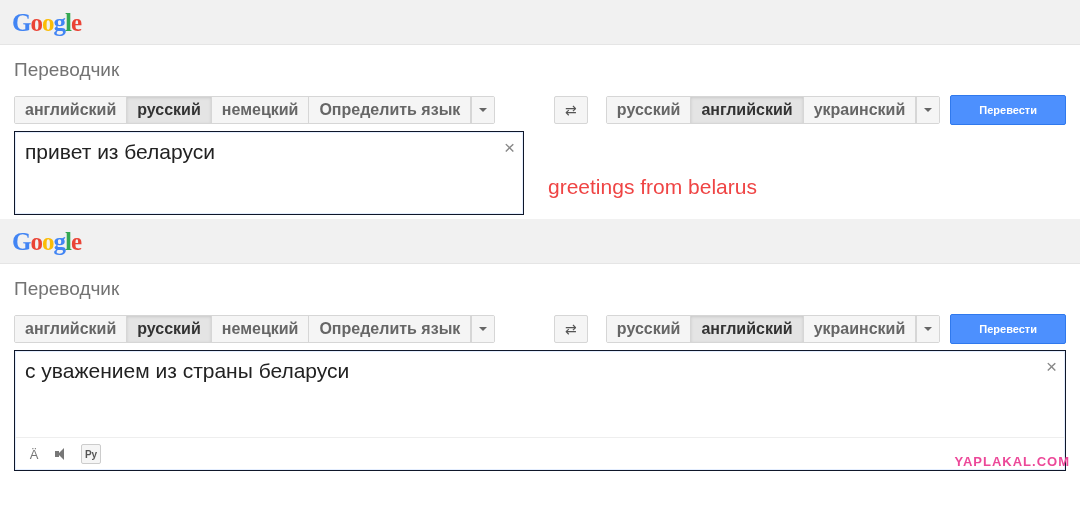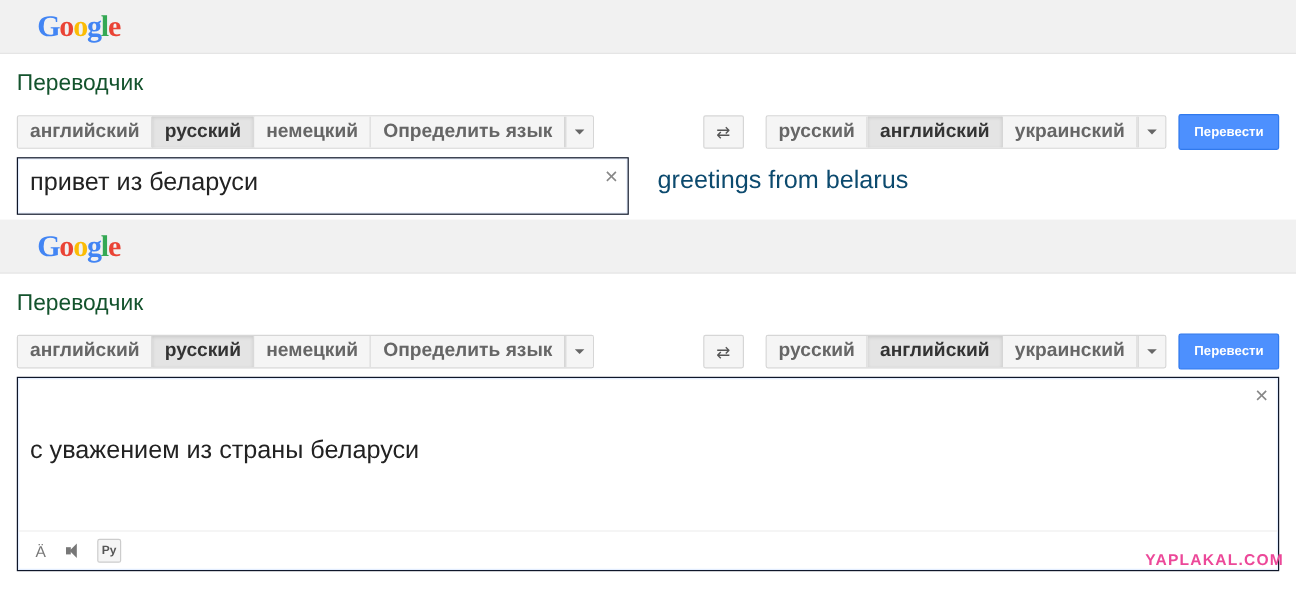--- a/index.html
+++ b/index.html
@@ -1,50 +1,50 @@
 <!DOCTYPE html>
 <html><head>
 <meta charset="utf-8">
 <style>
   html,body{margin:0;padding:0;font-family:Arial,Helvetica,sans-serif;background:#fff;color:#222;}
   .shot{width:1080px;position:relative;}
-  .header{background:#f1f1f1;border-bottom:1px solid #e5e5e5;height:44px;display:flex;align-items:center;padding-left:31px;}
+  .header{background:#f1f1f1;border-bottom:1px solid #e5e5e5;height:44px;display:flex;align-items:center;padding-left:12px;}
   .logo{font-size:25px;font-weight:bold;letter-spacing:-1px;}
   .logo span{font-family:"Times New Roman",serif;}
   .l1{color:#4285F4}.l2{color:#EA4335}.l3{color:#FBBC05}.l4{color:#4285F4}.l5{color:#34A853}.l6{color:#EA4335}
-  .app-title{color:#14532d;font-size:19px;padding:14px 0 14px 14px;}
+  .app-title{color:#737373;font-size:19px;padding:14px 0 14px 14px;}
   .toolbar-row{display:flex;padding:0 14px 6px 14px;align-items:center;}
   .lang-tabs{display:flex;border:1px solid #d6d6d6;border-radius:2px;overflow:hidden;height:26px;}
   .lang-tab{font-size:16px;font-weight:bold;color:#666;padding:0 10px;display:flex;align-items:center;background:#f5f5f5;border-right:1px solid #d6d6d6;cursor:pointer;}
   .lang-tab:last-child{border-right:none;}
   .lang-tab.active{background:#e4e4e4;color:#333;box-shadow:inset 0 1px 3px rgba(0,0,0,.12);}
   .dd-btn{width:22px;display:flex;align-items:center;justify-content:center;background:#f5f5f5;border-left:1px solid #d6d6d6;}
   .caret-down{width:0;height:0;border-left:4px solid transparent;border-right:4px solid transparent;border-top:4px solid #666;}
   .swap-btn{width:32px;height:26px;border:1px solid #d6d6d6;border-radius:2px;background:#f5f5f5;display:flex;align-items:center;justify-content:center;margin-right:8px;cursor:pointer;}
   .swap-glyph{font-size:14px;color:#555;}
-  .translate-btn{height:28px;padding:0 12px;background:#4d90fe;border:1px solid #3079ed;color:#fff;font-size:11px;font-weight:bold;border-radius:2px;cursor:pointer;display:flex;align-items:center;text-align:center;}
+  .translate-btn{height:28px;padding:0 28px;background:#4d90fe;border:1px solid #3079ed;color:#fff;font-size:11px;font-weight:bold;border-radius:2px;cursor:pointer;display:flex;align-items:center;text-align:center;}
   .spacer{flex:1;}
   .io-row{display:flex;padding:0 14px 4px 14px;gap:14px;}
   .in-box{flex:1;border:1px solid #a8a8a8;position:relative;background:#fff;min-height:40px;}
   .in-box.focus{border:1px solid #0f172a;box-shadow:0 0 0 1px rgba(77,144,254,.15) inset;}
   .in-text{font-size:21px;color:#222;padding:8px 34px 8px 10px;min-height:24px;}
   .clear-x{position:absolute;top:6px;right:8px;font-size:19px;color:#888;cursor:pointer;line-height:1;}
-  .out-box{flex:1;padding:8px 10px;font-size:21px;color:#0c4a6e;min-height:24px;}
+  .out-box{flex:1;padding:8px 10px;font-size:21px;color:#ef4444;min-height:24px;margin-top:36px;}
   .foot-icons{display:flex;gap:10px;padding:6px 10px;align-items:center;color:#777;font-size:13px;border-top:1px solid #eee;}
   .ico{cursor:pointer;display:inline-flex;align-items:center;justify-content:center;width:18px;height:18px;}
   .ico.box{border:1px solid #ccc;border-radius:2px;background:#f5f5f5;font-size:10px;font-weight:bold;color:#555;}
   .speaker{position:relative;width:14px;height:12px;}
   .speaker::before{content:"";position:absolute;left:0;top:3px;width:4px;height:6px;background:#777;}
   .speaker::after{content:"";position:absolute;left:3px;top:0;width:0;height:0;border-top:6px solid transparent;border-bottom:6px solid transparent;border-right:6px solid #777;}
   .watermark{position:absolute;right:10px;bottom:6px;color:#ec4899;font-size:13px;font-weight:bold;letter-spacing:1px;font-family:Arial,sans-serif;}
   .sec1-io .in-box, .sec1-io .out-box{min-height:32px;}
   .right-group{display:flex;align-items:center;gap:10px;}
   .left-group{display:flex;align-items:center;}
   .io2 .in-box{display:flex;flex-direction:column;}
-  .io2 .in-text{flex:1;min-height:70px;margin-top:41px;}
+  .io2 .in-text{flex:1;min-height:70px;}
   .out-wrap{flex:1;display:flex;flex-direction:column;border:0;}
   .out-foot{display:flex;gap:12px;padding:6px 10px 6px 2px;color:#9a9a9a;align-items:center;}
   .star{font-size:15px;}
   .lines-ico{display:inline-block;width:12px;height:10px;background:linear-gradient(#888,#888) 0 0/100% 2px no-repeat,linear-gradient(#888,#888) 0 4px/100% 2px no-repeat,linear-gradient(#888,#888) 0 8px/100% 2px no-repeat;}
 </style>
 </head>
 <body>
 
 <div class="shot">
 

